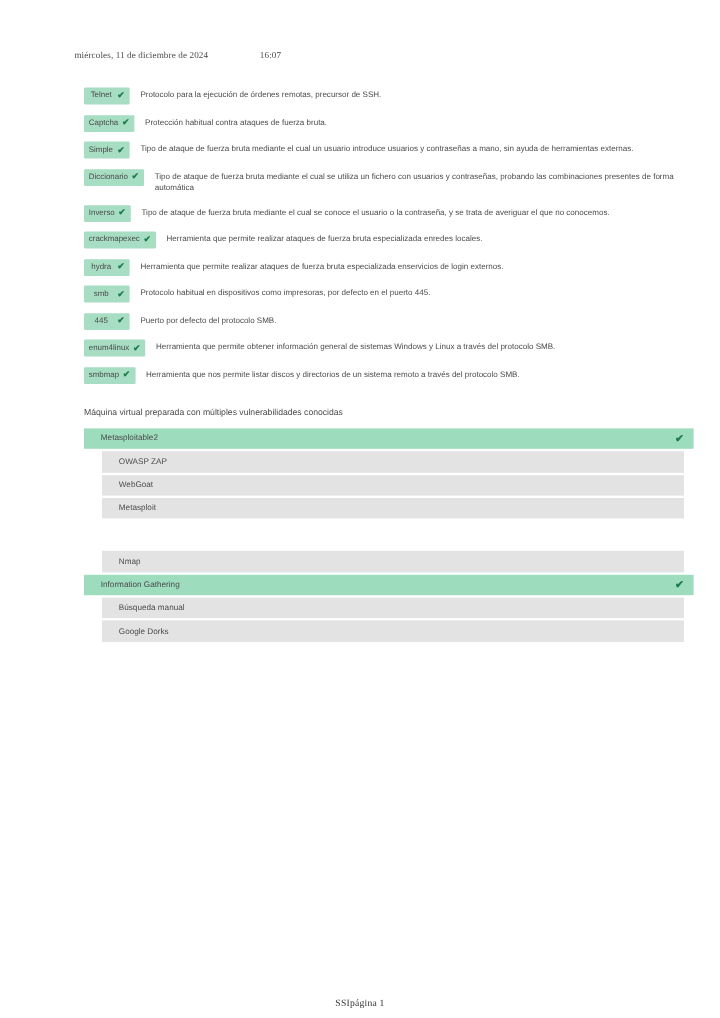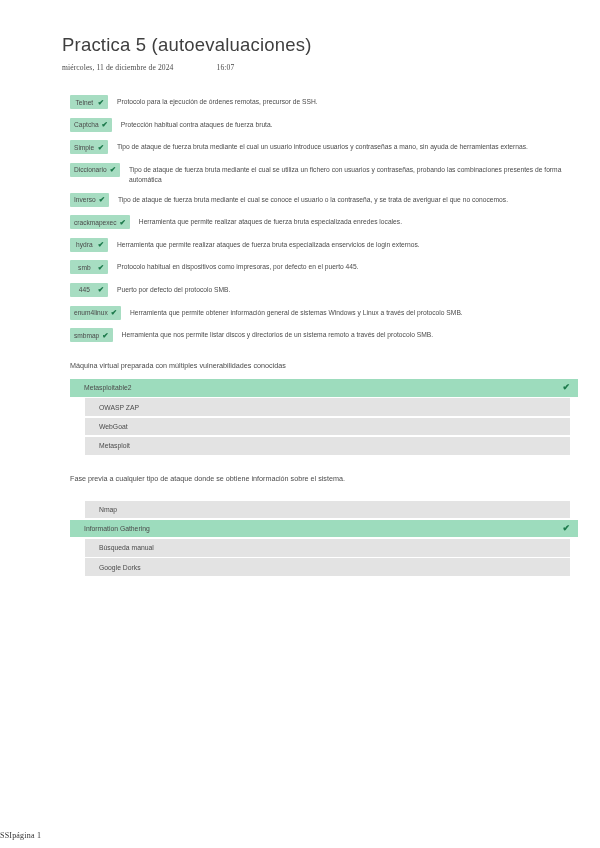--- a/index.html
+++ b/index.html
@@ -134,34 +134,34 @@
     line-height: 9px;
   }
   .mc-spacer { height: 9px; }
 
   
   .doc-footer {
     position: absolute;
     left: 0;
     right: 0;
     bottom: 8px;
+    text-align: center;
     font-family: "Liberation Serif", serif;
     font-size: 8px;
     color: #333333;
     letter-spacing: 0.2px;
   }
   .doc-footer span { white-space: pre; }
 </style>
 </head>
 <body>
 
 <div class="page">
 
   <div class="doc-header">
-    <h1 class="doc-title">Practica 5 (autoevaluaciones)</h1>
     <div class="doc-subtitle">
       <span class="doc-date">miércoles, 11 de diciembre de 2024</span>
       <span class="doc-time">16:07</span>
     </div>
   </div>
 
   <div class="term-list">
       <div class="term-row">
         <div class="term-badge center">
           <span class="b-label">Telnet</span>
@@ -254,21 +254,20 @@
           </div>
           <div class="mc-option">
             <span class="opt-label">WebGoat</span>
           </div>
           <div class="mc-option">
             <span class="opt-label">Metasploit</span>
           </div>
         </div>
       </div>
       <div class="mc-block">
-        <div class="mc-question">Fase previa a cualquier tipo de ataque donde se obtiene información sobre el sistema.</div>
         <div class="mc-options">
           <div class="mc-spacer"></div>
           <div class="mc-option">
             <span class="opt-label">Nmap</span>
           </div>
           <div class="mc-option correct">
             <span class="opt-label">Information Gathering</span>
             <span class="opt-check">✔</span>
           </div>
           <div class="mc-option">

